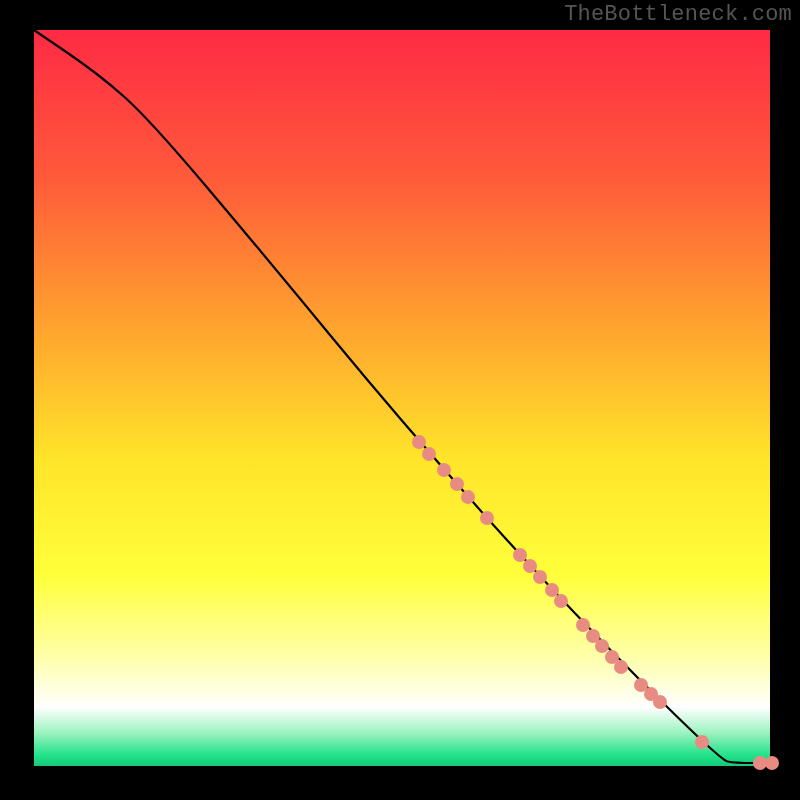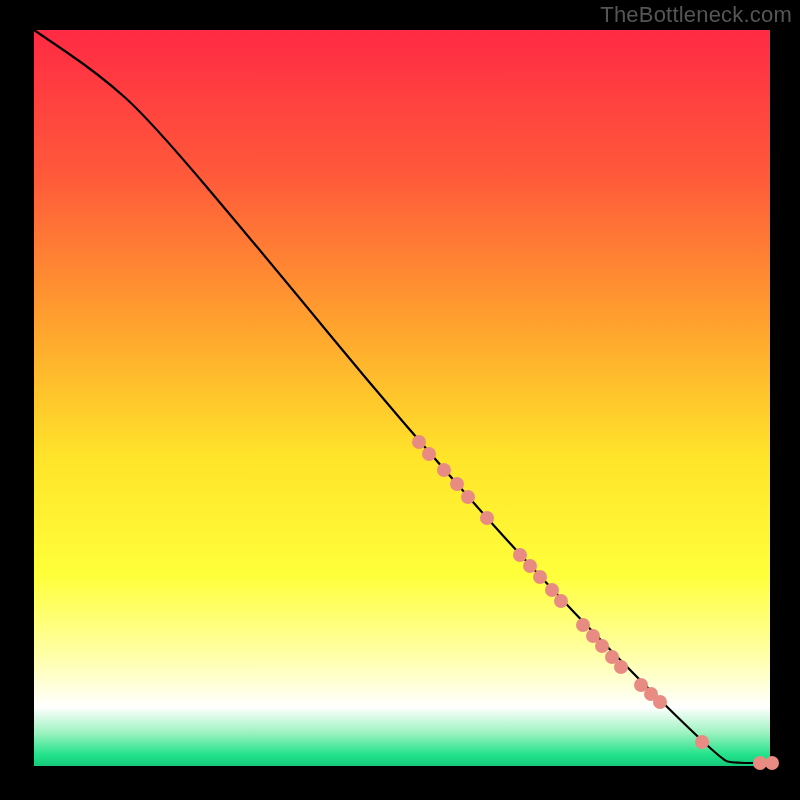--- a/index.html
+++ b/index.html
@@ -8,20 +8,21 @@
     background: #000;
     margin: 0;
     padding: 0;
     overflow: hidden;
     font-family: Arial, Helvetica, sans-serif;
   }
   .frame {
     position: relative;
     width: 800px;
     height: 800px;
+    font-family: Liberation Mono, monospace;
   }
   .watermark {
     position: absolute;
     top: 2px;
     right: 8px;
     color: #555;
     font-size: 22px;
     font-weight: 500;
     letter-spacing: 0.2px;
     z-index: 3;

